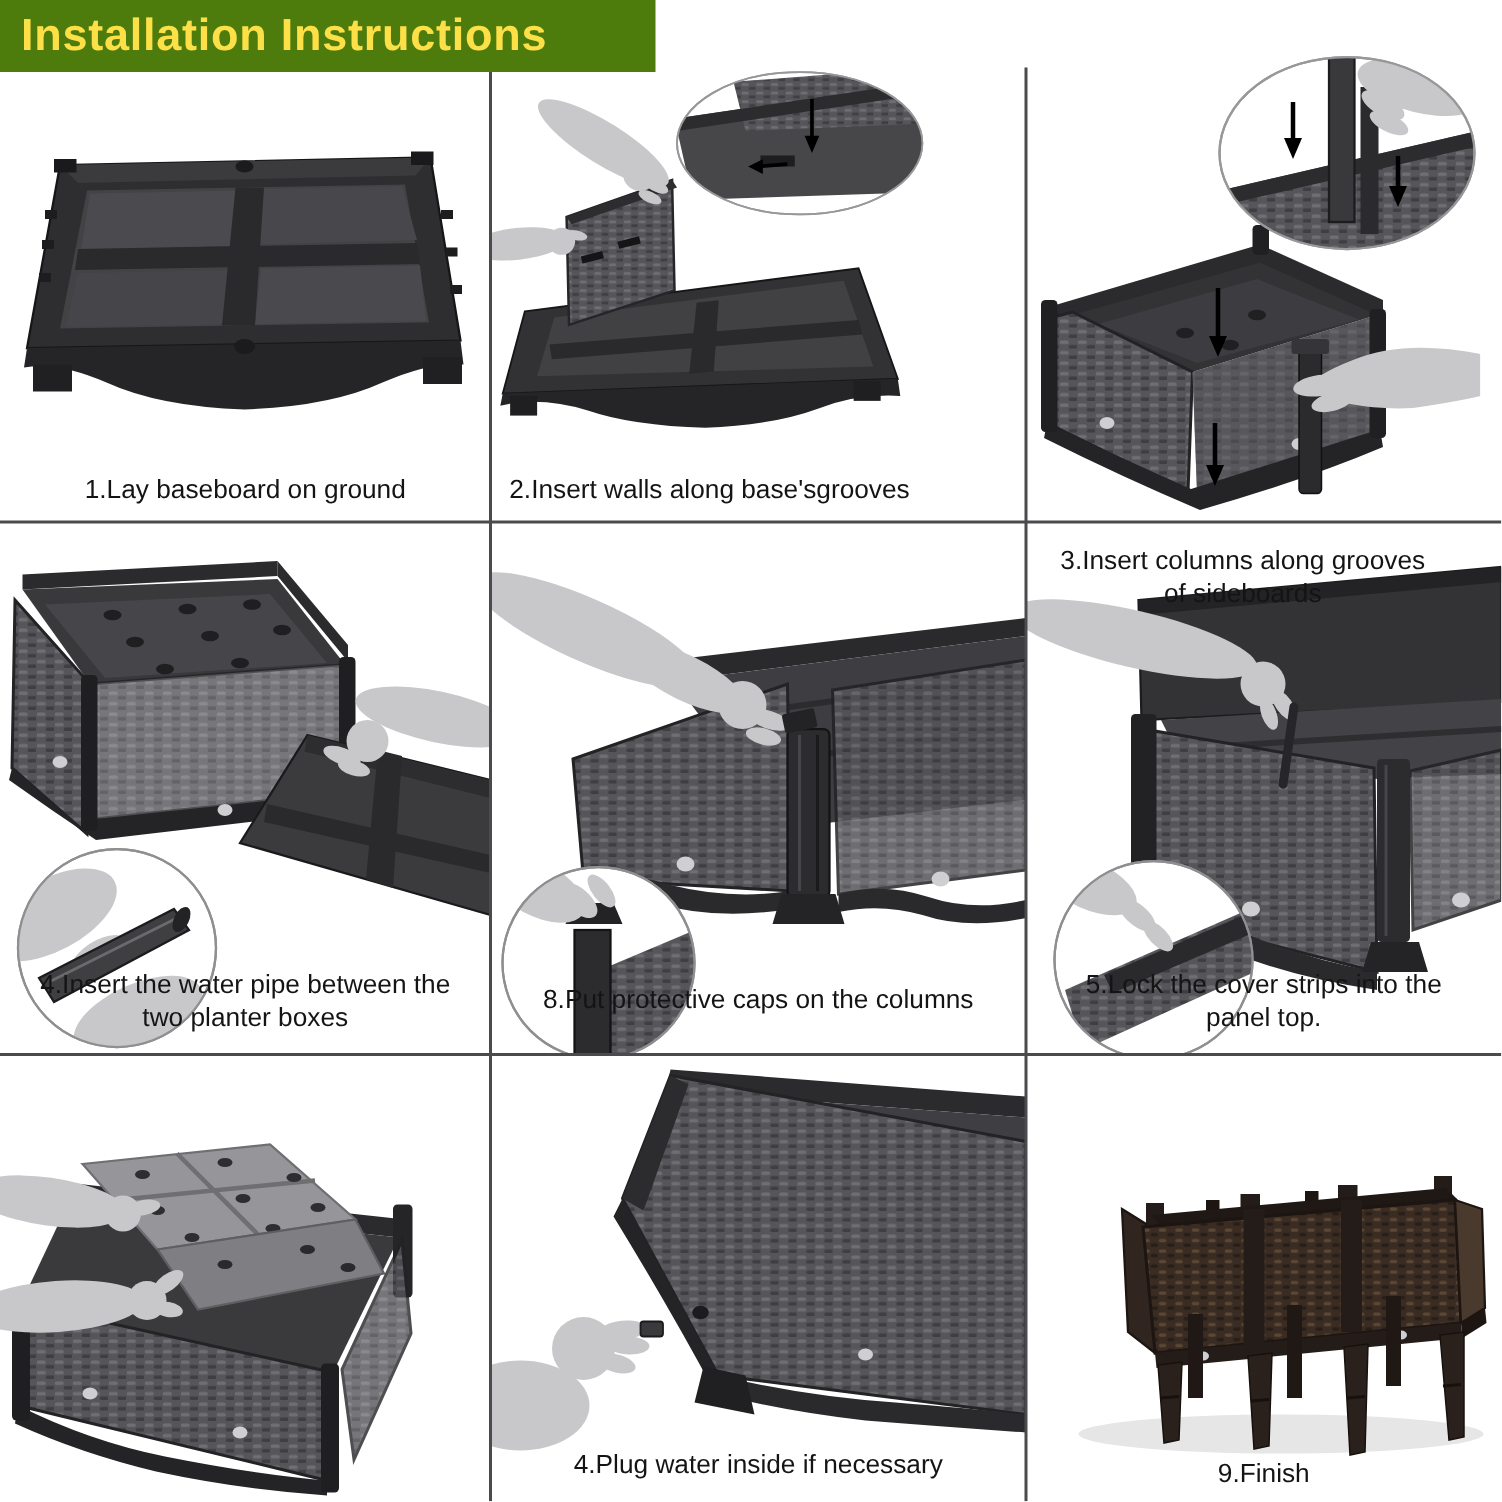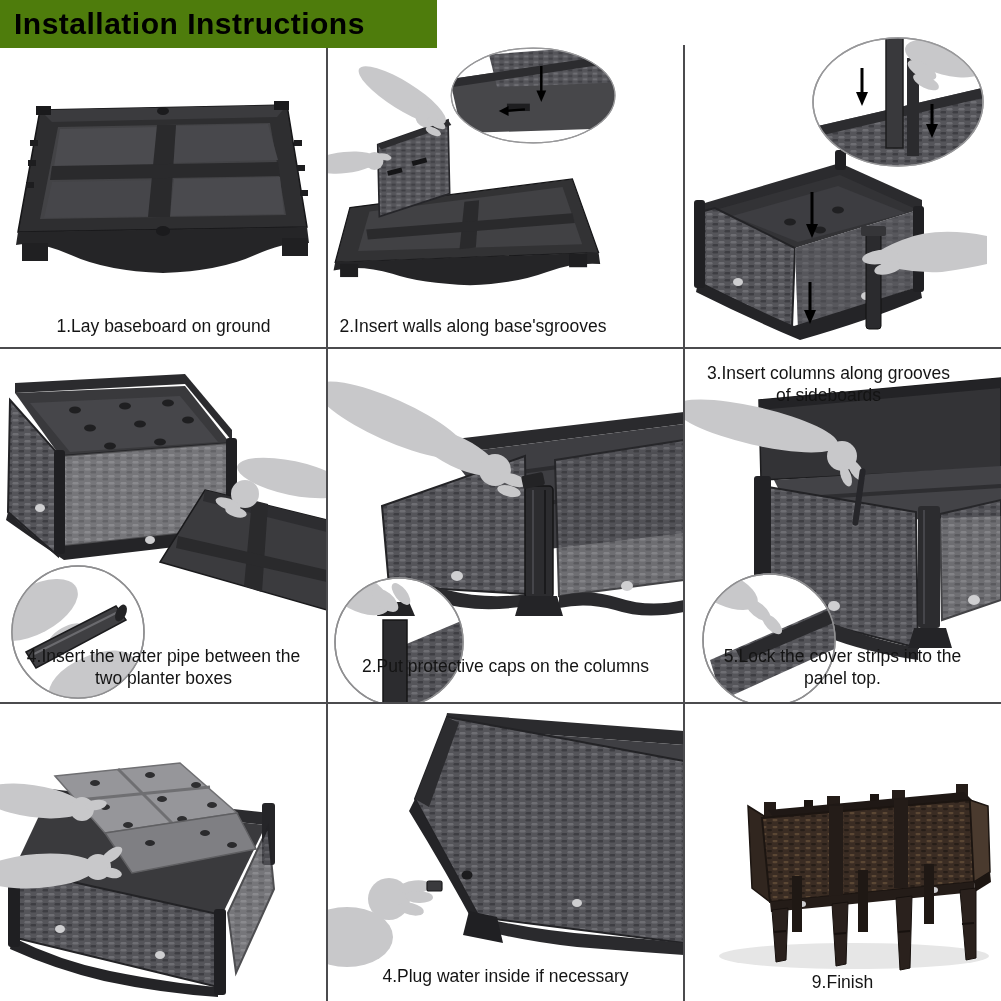--- a/index.html
+++ b/index.html
@@ -1,20 +1,20 @@
 <!DOCTYPE html>
 <html><head>
 <meta charset="utf-8">
 <style>
   html,body{margin:0;padding:0;background:#fff;}
   .page{position:relative;width:1001px;height:1001px;background:#ffffff;overflow:hidden;
         font-family:"Liberation Sans",sans-serif;}
   .banner{position:absolute;left:0;top:0;width:437px;height:48px;background:#4e7c0c;
           z-index:6;display:flex;align-items:center;box-sizing:border-box;padding-left:14px;}
-  .banner span{color:#000000;font-weight:bold;font-size:30px;letter-spacing:.5px;white-space:nowrap;}
+  .banner span{color:#fde047;font-weight:bold;font-size:30px;letter-spacing:.5px;white-space:nowrap;}
   .cell{position:absolute;overflow:hidden;}
   .cell svg{position:absolute;left:0;top:0;width:100%;height:100%;}
   .caption{position:absolute;left:0;right:0;text-align:center;font-size:17.5px;color:#141414;
            line-height:1.22;z-index:4;}
   .caption span{display:inline-block;}
   .b11{bottom:11px}.b2{bottom:2px}.b6{bottom:14px}.b26{bottom:26px}.b14{bottom:14px}
   .mw260 span{max-width:260px}.mw285 span{max-width:285px}.mw265 span{max-width:265px}
   .vline,.hline{position:absolute;background:#4b4b4e;z-index:5;}
   .vline{width:2px;top:45px;height:956px;}
   .v1{left:326px}.v2{left:683px}
@@ -273,21 +273,21 @@
       <g clip-path="url(#c5)">
         <polygon points="70,300 160,262 168,352 76,358" fill="url(#p5)"></polygon>
         <rect x="56" y="272" width="24" height="90" fill="#2c2c2f" stroke="#141416" stroke-width="1.5"></rect>
         <polygon points="50,268 88,268 82,254 56,254" fill="#232325"></polygon>
         <ellipse cx="30" cy="244" rx="36" ry="18" fill="#c8c8ca" transform="rotate(28 30 244)"></ellipse>
         <ellipse cx="58" cy="252" rx="16" ry="8" fill="#c8c8ca" transform="rotate(40 58 252)"></ellipse>
         <ellipse cx="74" cy="246" rx="13" ry="6" fill="#c8c8ca" transform="rotate(52 74 246)"></ellipse>
       </g>
       <circle cx="72" cy="294" r="64" fill="none" stroke="#8f8f91" stroke-width="1.5"></circle>
     </svg>
-    <div class="caption b26"><span>2.Put protective caps on the columns</span></div>
+    <div class="caption b26"><span>8.Put protective caps on the columns</span></div>
   </div>
 
   <div class="cell" style="left:684px;top:348px;width:317px;height:355px">
     <svg viewBox="0 0 317 355">
       <defs>
         <pattern id="p6" width="12" height="7" patternUnits="userSpaceOnUse">
           <rect width="12" height="7" fill="#55555a"></rect>
           <rect x="0.5" y="1" width="6" height="2.4" rx="1.2" fill="#6e6e73"></rect>
           <rect x="6.5" y="4" width="6" height="2.4" rx="1.2" fill="#3e3e43"></rect>
         </pattern>

